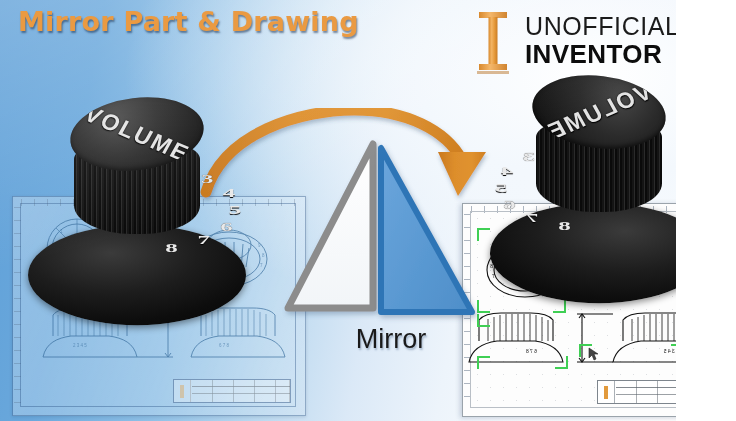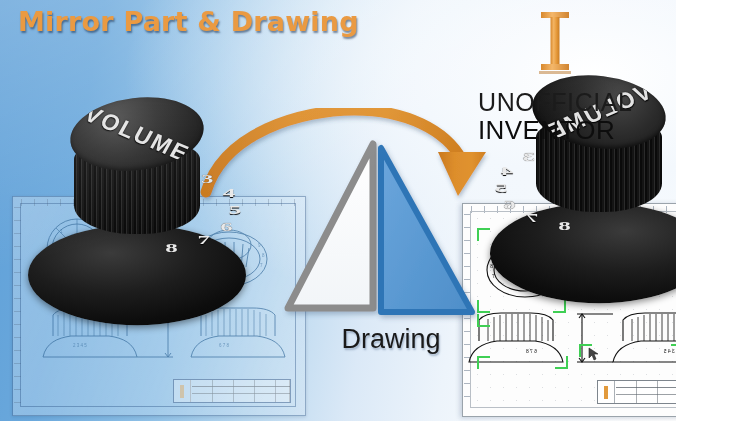--- a/index.html
+++ b/index.html
@@ -165,32 +165,32 @@
   #headline{
     position:absolute;left:18px;top:6px;
     font-family:"DejaVu Sans",sans-serif;
     font-weight:700;font-size:27px;line-height:1.22;
     color:#ea9a42;
     text-shadow:1px 2px 2px rgba(20,45,80,.55);
     letter-spacing:.2px;
   }
   #headline div{white-space:nowrap;}
 
-  #brand{position:absolute;left:478px;top:10px;display:flex;align-items:center;gap:17px;flex-direction:column;}
+  #brand{position:absolute;left:478px;top:10px;display:flex;align-items:center;gap:17px;}
   .brand-col{width:30px;height:62px;position:relative;}
   .brand-col .shaft{position:absolute;left:50%;transform:translateX(-50%);top:7px;width:9px;height:48px;
     background:linear-gradient(to right,#d8892e,#f3b463 35%,#e79b3c 65%,#c97c24);}
   .brand-col .cap-t,.brand-col .cap-b{position:absolute;left:1px;width:28px;height:6px;
     background:linear-gradient(to right,#d8892e,#f4b76a 40%,#d08430);}
   .brand-col .cap-t{top:2px;}
   .brand-col .cap-b{bottom:2px;}
   .brand-col .base{position:absolute;left:-1px;bottom:-2px;width:32px;height:3px;background:#b9752a;opacity:.5;}
   .brand-text{line-height:1.08;}
   .brand-text .l1{font-size:25px;color:#1b1b1b;letter-spacing:.6px;font-weight:400;}
-  .brand-text .l2{font-size:26px;color:#0d0d0d;letter-spacing:.4px;font-weight:400;}
+  .brand-text .l2{font-size:26px;color:#0d0d0d;letter-spacing:.4px;font-weight:700;}
 
   #prism-label{
     position:absolute;left:326px;top:322px;width:130px;text-align:center;
     font-size:27px;color:#1a1a1a;line-height:1.32;
     text-shadow:1px 2px 2px rgba(140,160,185,.75);
   }
   #prism-label div{white-space:nowrap;}
 </style>
 </head>
 <body>
@@ -448,16 +448,16 @@
         <div class="cap-b"></div>
         <div class="base"></div>
     </div>
     <div class="brand-text">
       <div class="l1">UNOFFICIAL</div>
       <div class="l2">INVENTOR</div>
     </div>
   </div>
 
   <div id="prism-label">
-    <div>Drawing</div>
+    <div>Mirror</div>
   </div>
 
 </div>
 
 </body></html>

